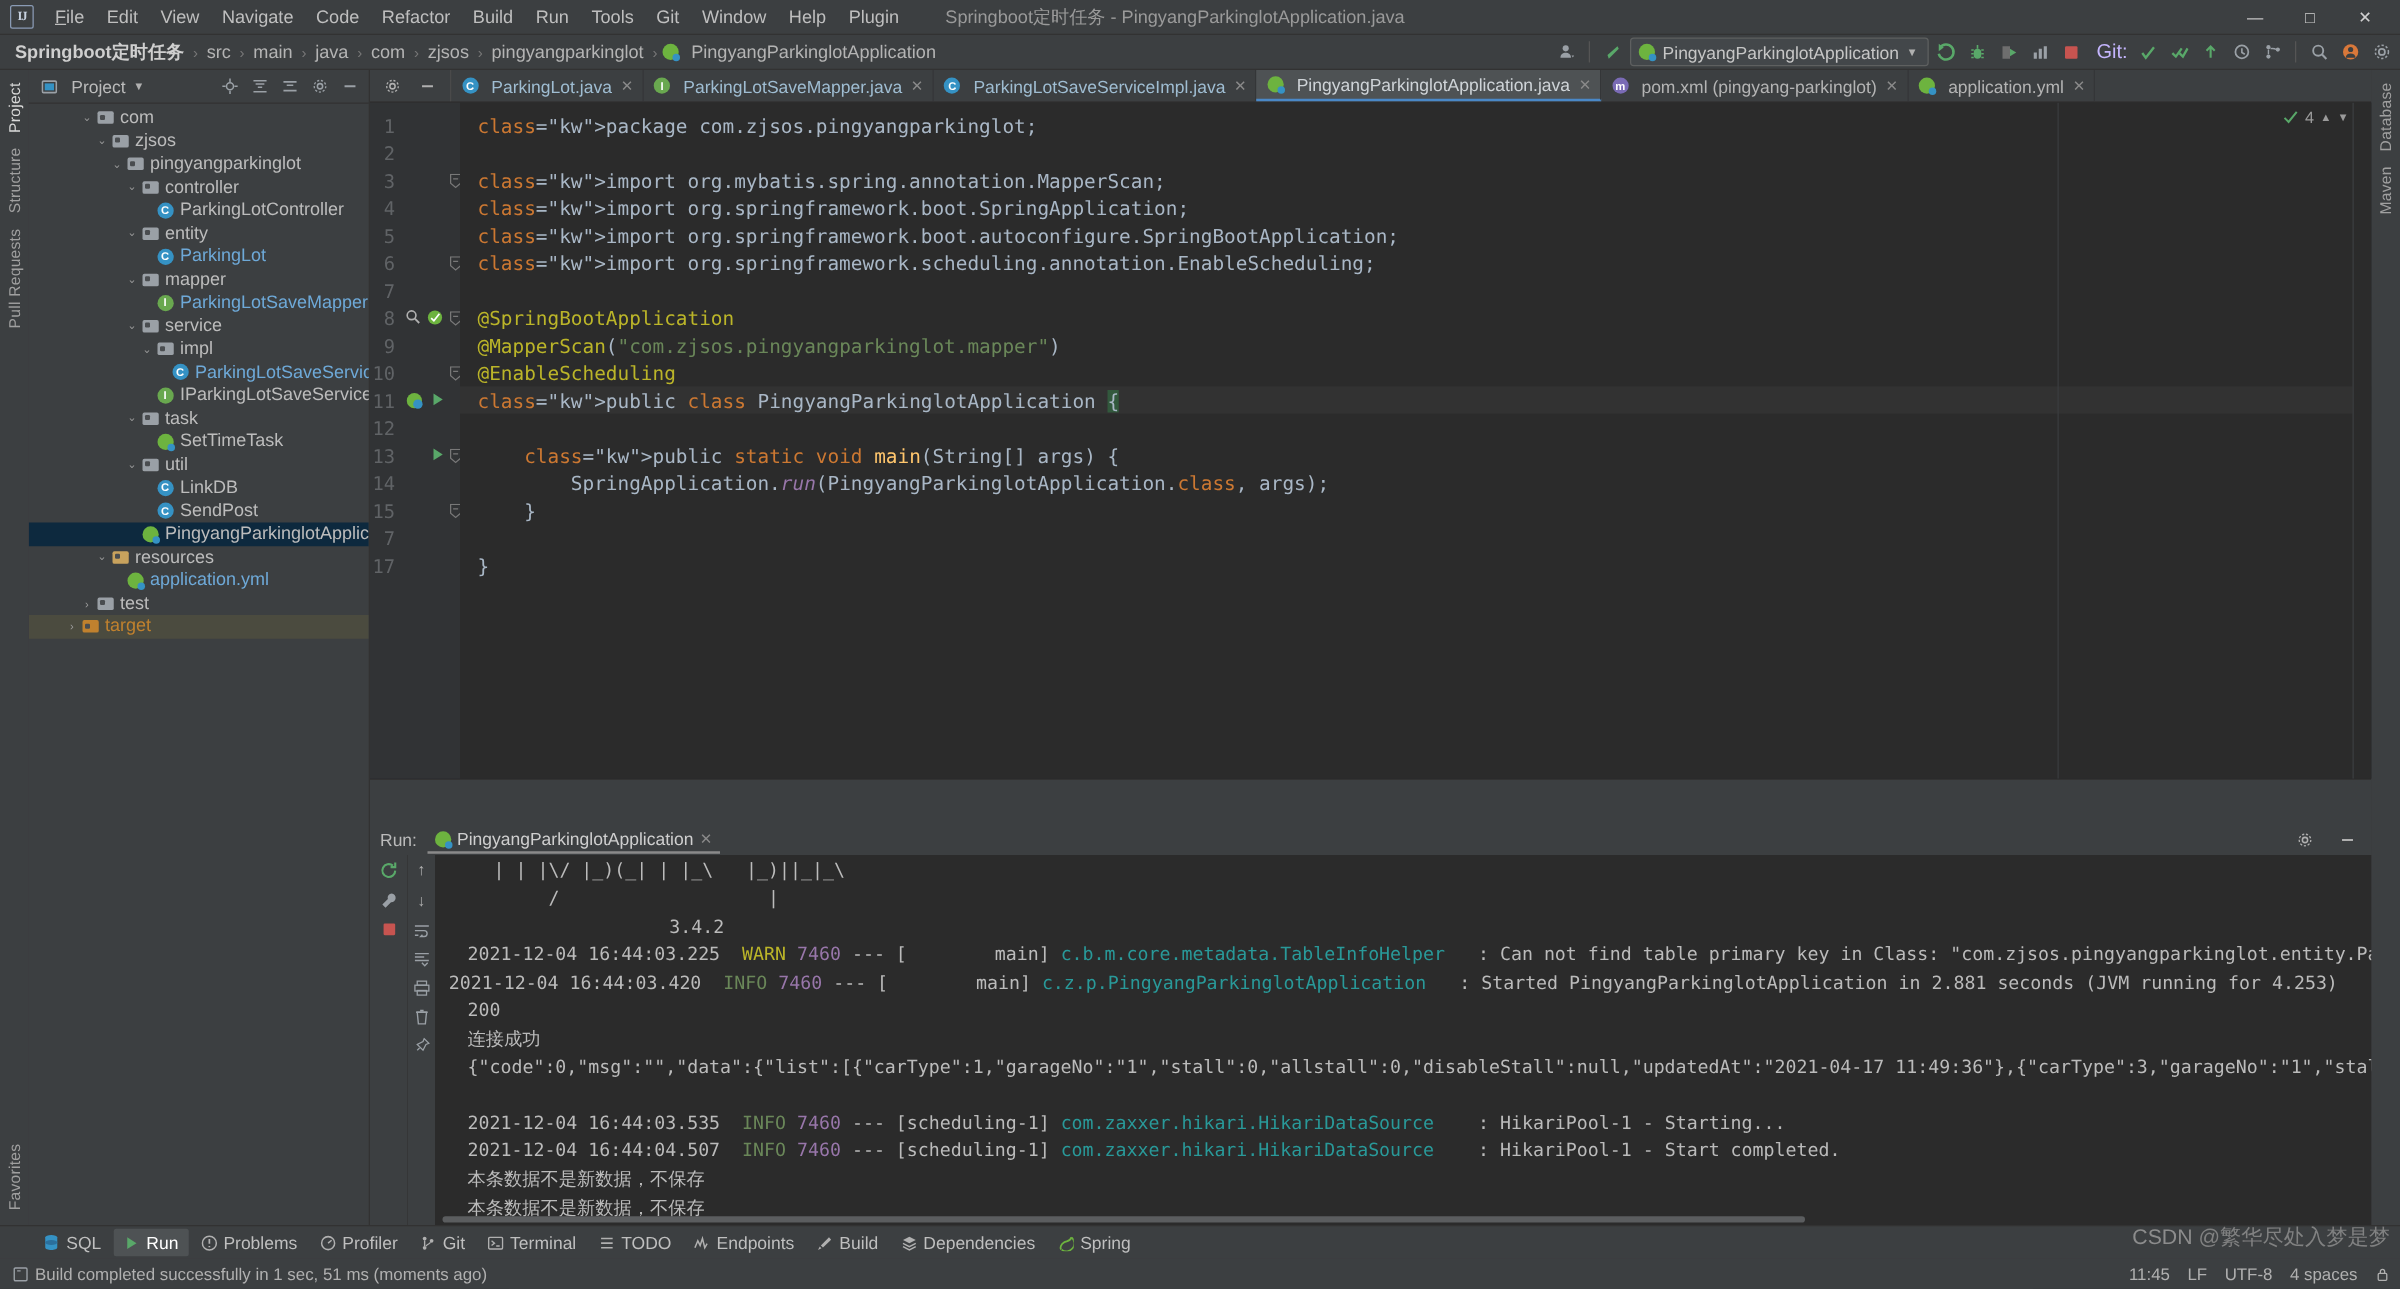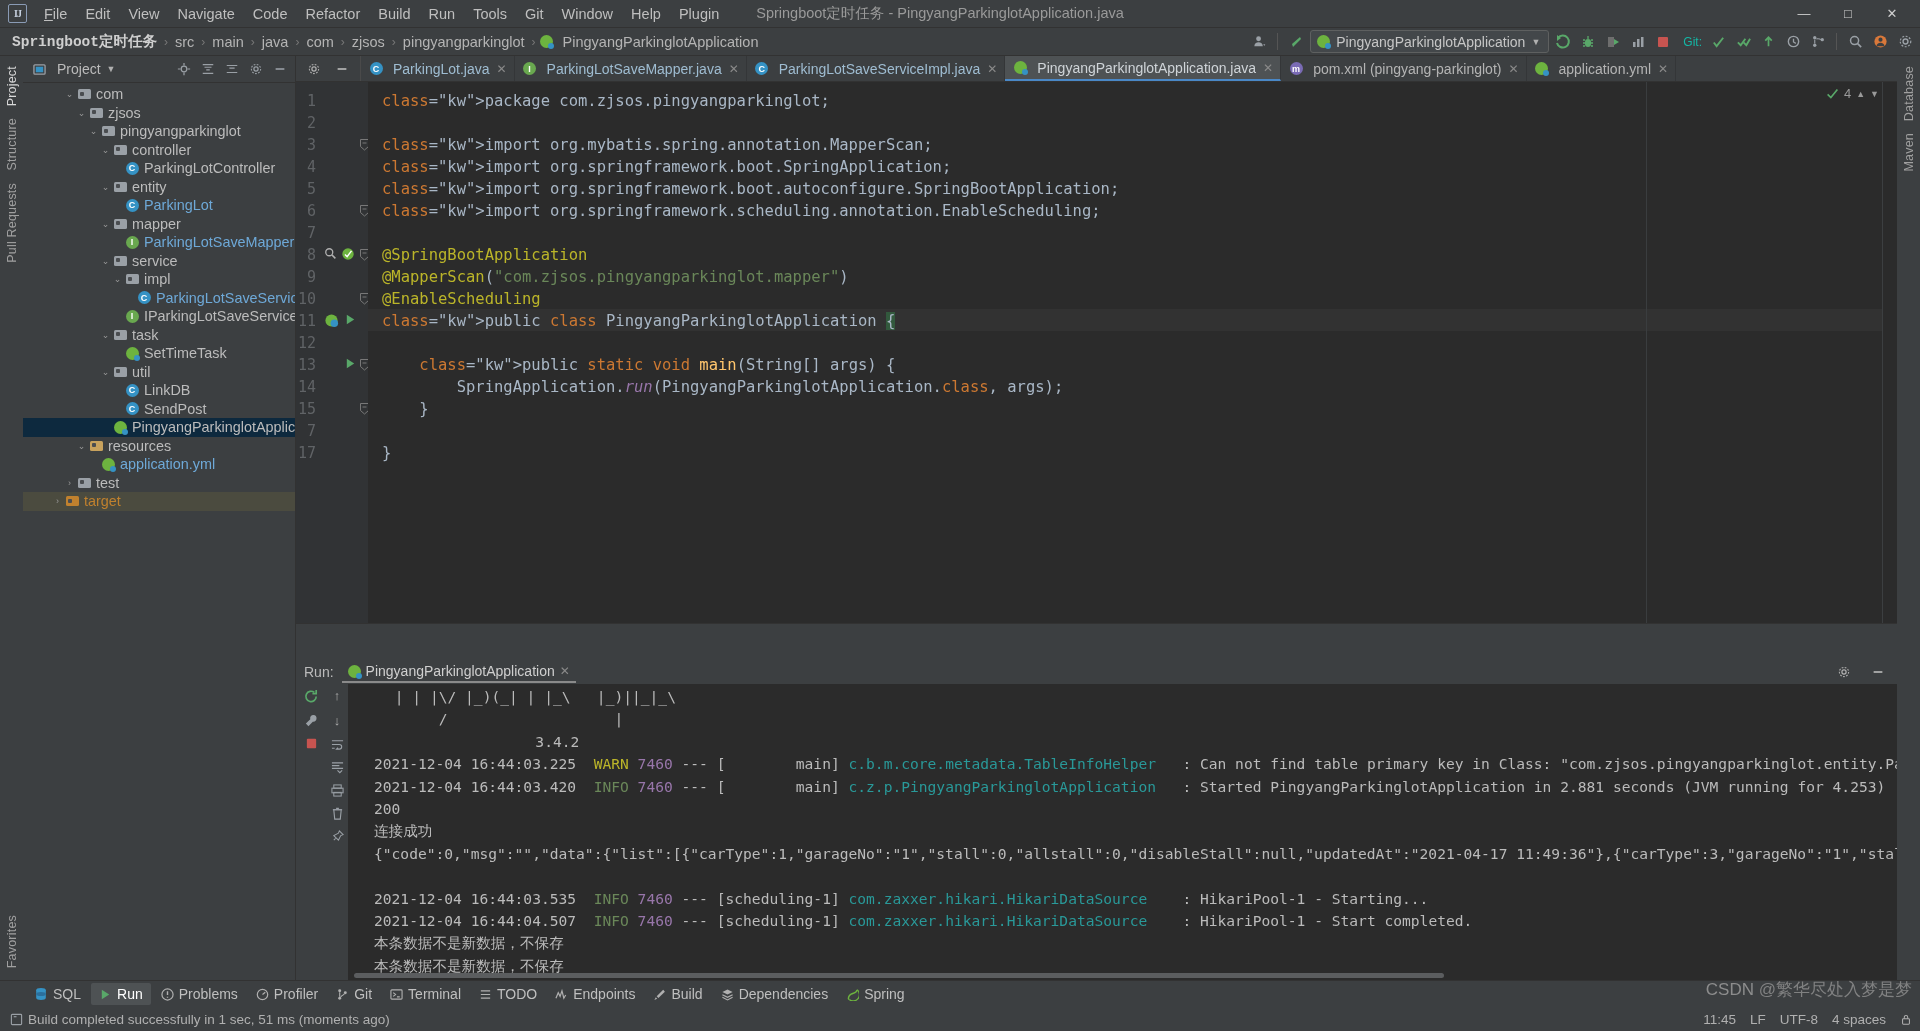--- a/index.html
+++ b/index.html
@@ -19,28 +19,28 @@
   .menu-item u{text-decoration:underline;}
   .title-text{margin-left:28px;font-size:14.5px;color:#9a9a9a;}
   .win-ctrl{position:absolute;right:6px;top:0;height:27px;display:flex;align-items:center;gap:0;}
   .win-btn{width:44px;height:27px;display:flex;align-items:center;justify-content:center;color:#cfcfcf;font-size:13px;}
 
   
   .navbar{height:27px;background:#3c3f41;display:flex;align-items:center;flex:0 0 27px;
           border-bottom:1px solid #323232;position:relative;font-size:14.5px;}
   .crumbs{display:flex;align-items:center;padding-left:8px;gap:0;}
   .crumb{display:flex;align-items:center;color:#b4b4b4;padding:1px 4px;white-space:nowrap;}
-  .crumb.bold{font-weight:bold;color:#cfcfcf;font-family:Liberation Mono, monospace;}
+  .crumb.bold{font-weight:bold;color:#cfcfcf;}
   .crumb-sep{color:#777;margin:0 3px;font-size:12px;}
   .navbar-right{position:absolute;right:4px;top:0;height:27px;display:flex;align-items:center;gap:3px;}
   .tb-ico{width:22px;height:22px;display:flex;align-items:center;justify-content:center;border-radius:3px;}
   .runconfig{display:flex;align-items:center;gap:6px;height:21px;padding:0 8px 0 6px;border:1px solid #5e6060;
              border-radius:3px;background:#43474a;color:#c6c6c6;font-size:14px;white-space:nowrap;}
   .vsep{width:1px;height:17px;background:#555;margin:0 4px;}
-  .git-lbl{color:#14b8a6;font-size:12px;margin:0 2px 0 6px;}
+  .git-lbl{color:#c4b5fd;font-size:16px;margin:0 2px 0 6px;}
 
   
   .mainrow{flex:1 1 auto;display:flex;min-height:0;}
   .leftbar,.rightbar{width:23px;background:#3c3f41;display:flex;flex-direction:column;
                      align-items:center;justify-content:flex-start;flex:0 0 23px;padding-top:4px;}
   .vtab{writing-mode:vertical-rl;transform:rotate(180deg);font-size:12.5px;color:#a0a0a0;
         padding:6px 2px;white-space:nowrap;letter-spacing:.2px;}
   .vtab.sel{color:#d8d8d8;}
   .vtab-bottom{margin-top:auto;margin-bottom:6px;}
 
@@ -753,21 +753,21 @@
                       <path d="M9 1L13 5l-2.5 1L8 11 3 6l5-2.5z" stroke="#9aa0a6" stroke-width="1.1" fill="none"></path>
                       <path d="M3 11l2-2" stroke="#9aa0a6" stroke-width="1.1"></path>
                     </svg>
                 </span>
               </div>
               <div id="console">
                   <div class="clog c-banner" style="top: 4px; left: 60px;"> | | |\/ |_)(_| | |_\   |_)||_|_\</div>
                   <div class="clog c-banner" style="top: 26.4px; left: 60px;">      /                   |</div>
                   <div class="clog c-banner" style="top: 48.8px; left: 60px;">                 3.4.2</div>
                   <div class="clog" style="top: 71.2px; left: 48px;">2021-12-04 16:44:03.225  <span class="c-warn">WARN</span> <span class="c-pid">7460</span> --- [<span>        </span>main] <span class="c-logger">c.b.m.core.metadata.TableInfoHelper</span><span>   </span>: Can not find table primary key in Class: "com.zjsos.pingyangparkinglot.entity.Par</div>
-                  <div class="clog" style="top: 93.6px; left: 48px;">2021-12-04 16:44:03.420  <span class="c-info">INFO</span> <span class="c-pid">7460</span> --- [<span>        </span>main] <span class="c-logger">c.z.p.PingyangParkinglotApplication</span><span>   </span>: Started PingyangParkinglotApplication in 2.881 seconds (JVM running for 4.253)</div>
+                  <div class="clog" style="top: 93.6px; left: 33px;">2021-12-04 16:44:03.420  <span class="c-info">INFO</span> <span class="c-pid">7460</span> --- [<span>        </span>main] <span class="c-logger">c.z.p.PingyangParkinglotApplication</span><span>   </span>: Started PingyangParkinglotApplication in 2.881 seconds (JVM running for 4.253)</div>
                   <div class="clog" style="top: 116px; left: 48px;">200</div>
                   <div class="clog" style="top: 138.4px; left: 48px;">连接成功</div>
                   <div class="clog" style="top: 160.8px; left: 48px;">{"code":0,"msg":"","data":{"list":[{"carType":1,"garageNo":"1","stall":0,"allstall":0,"disableStall":null,"updatedAt":"2021-04-17 11:49:36"},{"carType":3,"garageNo":"1","stall":190,</div>
                   <div class="clog" style="top: 183.2px; left: 48px;"></div>
                   <div class="clog" style="top: 205.6px; left: 48px;">2021-12-04 16:44:03.535  <span class="c-info">INFO</span> <span class="c-pid">7460</span> --- [<span></span>scheduling-1] <span class="c-logger">com.zaxxer.hikari.HikariDataSource</span><span>    </span>: HikariPool-1 - Starting...</div>
                   <div class="clog" style="top: 228px; left: 48px;">2021-12-04 16:44:04.507  <span class="c-info">INFO</span> <span class="c-pid">7460</span> --- [<span></span>scheduling-1] <span class="c-logger">com.zaxxer.hikari.HikariDataSource</span><span>    </span>: HikariPool-1 - Start completed.</div>
                   <div class="clog" style="top: 250.4px; left: 48px;">本条数据不是新数据，不保存</div>
                   <div class="clog" style="top: 272.8px; left: 48px;">本条数据不是新数据，不保存</div>
                 </div>
               <div class="hscroll">

